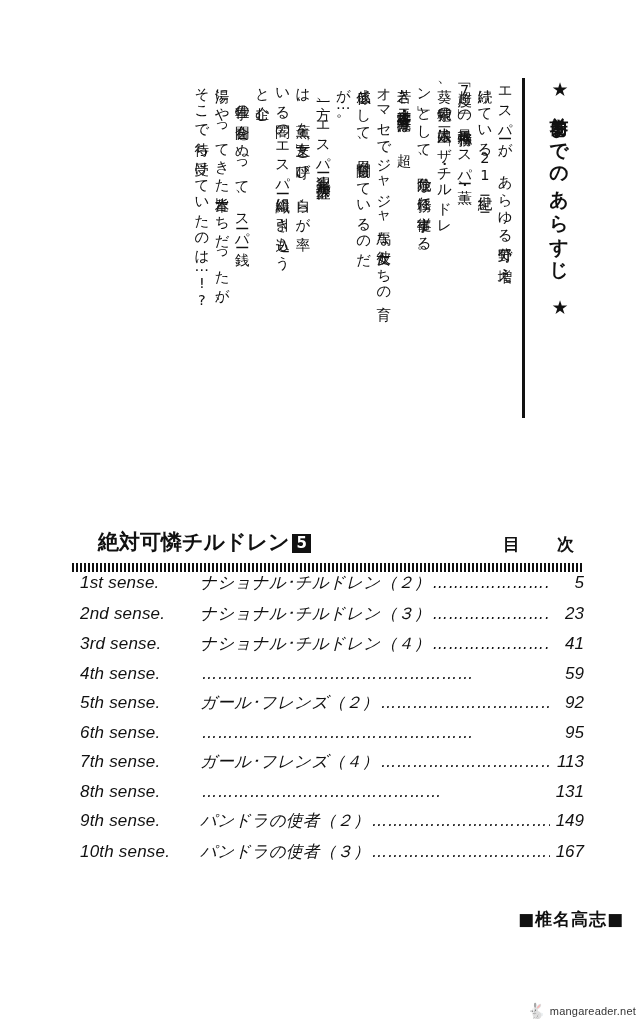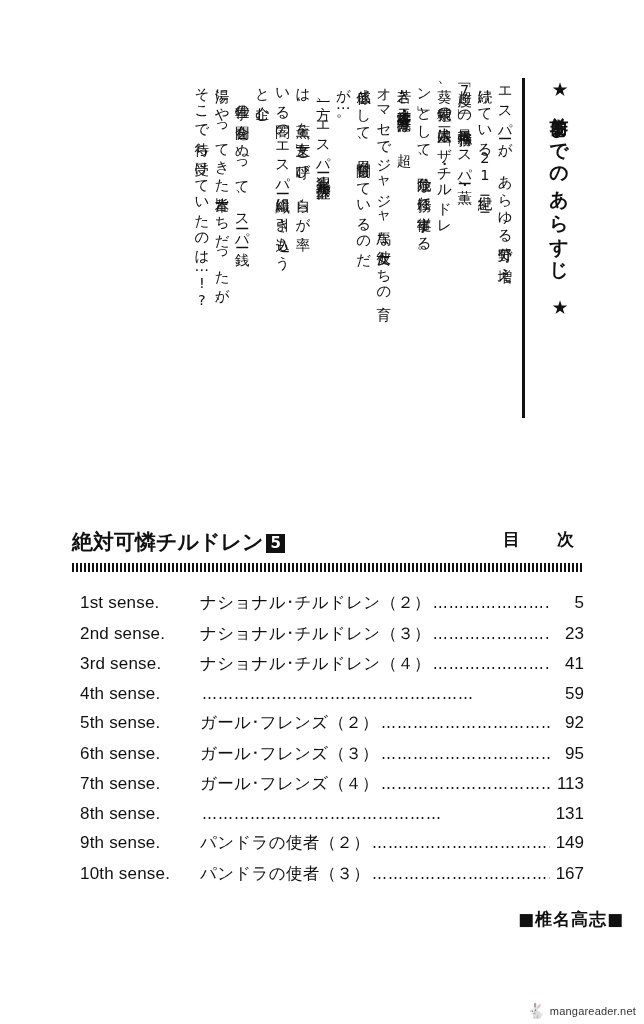--- a/index.html
+++ b/index.html
@@ -66,22 +66,23 @@
 
   
   .toc {
     position: absolute;
     top: 528px;
     left: 72px;
     width: 512px;
   }
   .toc-header {
     display: flex;
-    align-items: flex-start;
+    align-items: flex-end;
     justify-content: space-between;
+    margin-left: 26px;
   }
   .toc-title {
     font-size: 21px;
     font-weight: bold;
     letter-spacing: 0px;
     font-family: "DejaVu Sans", sans-serif;
     white-space: nowrap;
   }
   .vol-badge {
     display: inline-block;
@@ -105,21 +106,21 @@
     margin-top: 7px;
     height: 9px;
     width: 100%;
     background: repeating-linear-gradient(
       to right,
       #111 0px, #111 2px,
       #ffffff 2px, #ffffff 4px
     );
   }
   .toc-list {
-    margin-top: 20px;
+    font-style: italic;
   }
   .toc-row {
     display: flex;
     align-items: baseline;
     margin-bottom: 8.5px;
     font-size: 17px;
   }
   .toc-sense {
     width: 128px;
     flex: 0 0 128px;
@@ -250,21 +251,20 @@
       <span class="toc-page">59</span>
     </div>
     <div class="toc-row">
       <span class="toc-sense">5th sense.</span>
       <span class="toc-name">ガール･フレンズ（２）</span>
       <span class="toc-dots">……………………………………………</span>
       <span class="toc-page">92</span>
     </div>
     <div class="toc-row">
       <span class="toc-sense">6th sense.</span>
-      <span class="toc-name">ガール･フレンズ（３）</span>
       <span class="toc-dots">……………………………………………</span>
       <span class="toc-page">95</span>
     </div>
     <div class="toc-row">
       <span class="toc-sense">7th sense.</span>
       <span class="toc-name">ガール･フレンズ（４）</span>
       <span class="toc-dots">…………………………………</span>
       <span class="toc-page">113</span>
     </div>
     <div class="toc-row">

